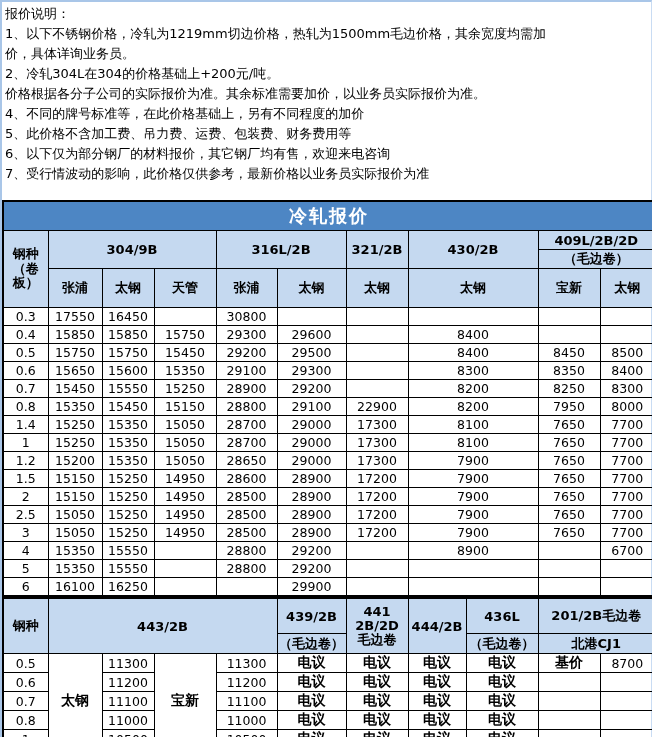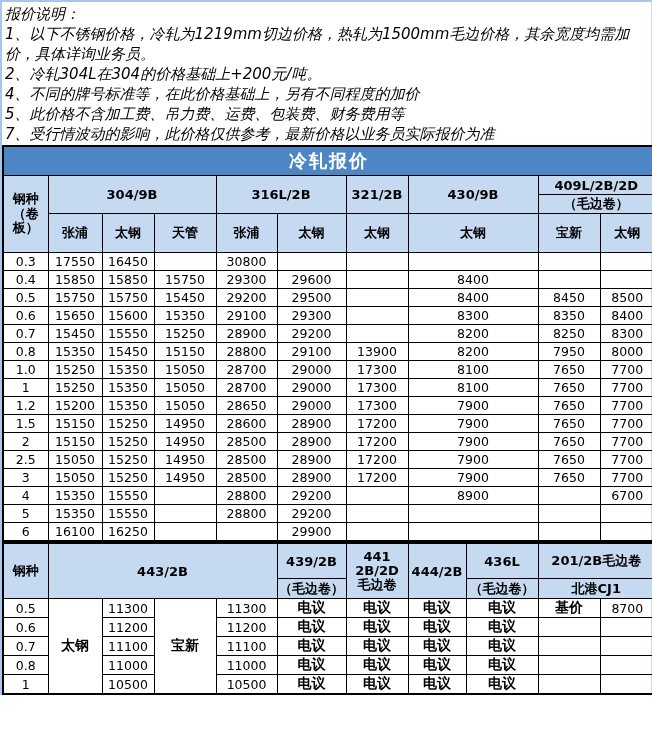--- a/index.html
+++ b/index.html
@@ -1,18 +1,18 @@
 <!DOCTYPE html>
 <html><head>
 <meta charset="utf-8">
 <style>
   html,body{margin:0;padding:0;background:#fff;}
   body{font-family:"DejaVu Sans","Liberation Sans",sans-serif;color:#000;}
   .sheet{width:652px;box-sizing:border-box;border-top:2px solid #a9c6e8;border-left:2px solid #a9c6e8;border-right:1px solid #c9dcf3;}
-  .notes{padding:2px 0 1px 3px;font-size:15px;line-height:20px;font-style:italic;}
+  .notes{padding:2px 0 16px 3px;font-size:13px;line-height:20px;}
   .note-line{white-space:nowrap;overflow:hidden;height:20px;}
   table{border-collapse:collapse;table-layout:fixed;width:650px;}
   th,td{border:1px solid #000;text-align:center;vertical-align:middle;padding:0;overflow:hidden;white-space:nowrap;font-weight:normal;}
   .t1{border:2px solid #000;border-bottom:none;}
   .t2{border:2px solid #000;border-top:3px solid #000;}
   .title-cell{background:#4d86c4;color:#fff;font-size:18px;font-weight:bold;height:28px;letter-spacing:2px;}
   .hdr th{background:#c5d9f0;font-weight:bold;font-size:13px;}
   .rowA1 th{height:18px;}
   .rowA2 th{height:18px;}
   .rowB th{height:38px;}
@@ -27,22 +27,24 @@
 </head>
 <body>
 
 <div class="sheet">
 
   <div class="notes" id="notes">
       <div class="note-line">报价说明：</div>
       <div class="note-line">1、以下不锈钢价格，冷轧为1219mm切边价格，热轧为1500mm毛边价格，其余宽度均需加</div>
       <div class="note-line">价，具体详询业务员。</div>
       <div class="note-line">2、冷轧304L在304的价格基础上+200元/吨。</div>
+      <div class="note-line">价格根据各分子公司的实际报价为准。其余标准需要加价，以业务员实际报价为准。</div>
       <div class="note-line">4、不同的牌号标准等，在此价格基础上，另有不同程度的加价</div>
       <div class="note-line">5、此价格不含加工费、吊力费、运费、包装费、财务费用等</div>
+      <div class="note-line">6、以下仅为部分钢厂的材料报价，其它钢厂均有售，欢迎来电咨询</div>
       <div class="note-line">7、受行情波动的影响，此价格仅供参考，最新价格以业务员实际报价为准</div>
     </div>
 
   <table class="t1">
     <colgroup>
       <col style="width:45px">
         <col style="width:54px">
         <col style="width:52px">
         <col style="width:62px">
       <col style="width:61px">
@@ -55,21 +57,21 @@
     </colgroup>
     <thead>
       <tr>
         <th colspan="11" class="title-cell">冷轧报价</th>
       </tr>
       <tr class="hdr rowA1">
         <th rowspan="3" class="corner">钢种（卷板）</th>
         <th colspan="3" rowspan="2">304/9B</th>
         <th colspan="2" rowspan="2">316L/2B</th>
         <th rowspan="2">321/2B</th>
-        <th colspan="2" rowspan="2">430/9B</th>
+        <th colspan="2" rowspan="2">430/2B</th>
         <th colspan="2">409L/2B/2D</th>
       </tr>
       <tr class="hdr rowA2">
         <th colspan="2">（毛边卷）</th>
       </tr>
       <tr class="hdr rowB">
         <th>张浦</th>
         <th>太钢</th>
         <th>天管</th>
         <th>张浦</th>
@@ -141,27 +143,27 @@
           <td>8250</td>
           <td>8300</td>
         </tr>
         <tr>
           <td>0.8</td>
           <td>15350</td>
           <td>15450</td>
           <td>15150</td>
           <td>28800</td>
           <td>29100</td>
-          <td>13900</td>
+          <td>22900</td>
           <td colspan="2">8200</td>
           <td>7950</td>
           <td>8000</td>
         </tr>
         <tr>
-          <td>1.0</td>
+          <td>1.4</td>
           <td>15250</td>
           <td>15350</td>
           <td>15050</td>
           <td>28700</td>
           <td>29000</td>
           <td>17300</td>
           <td colspan="2">8100</td>
           <td>7650</td>
           <td>7700</td>
         </tr>

